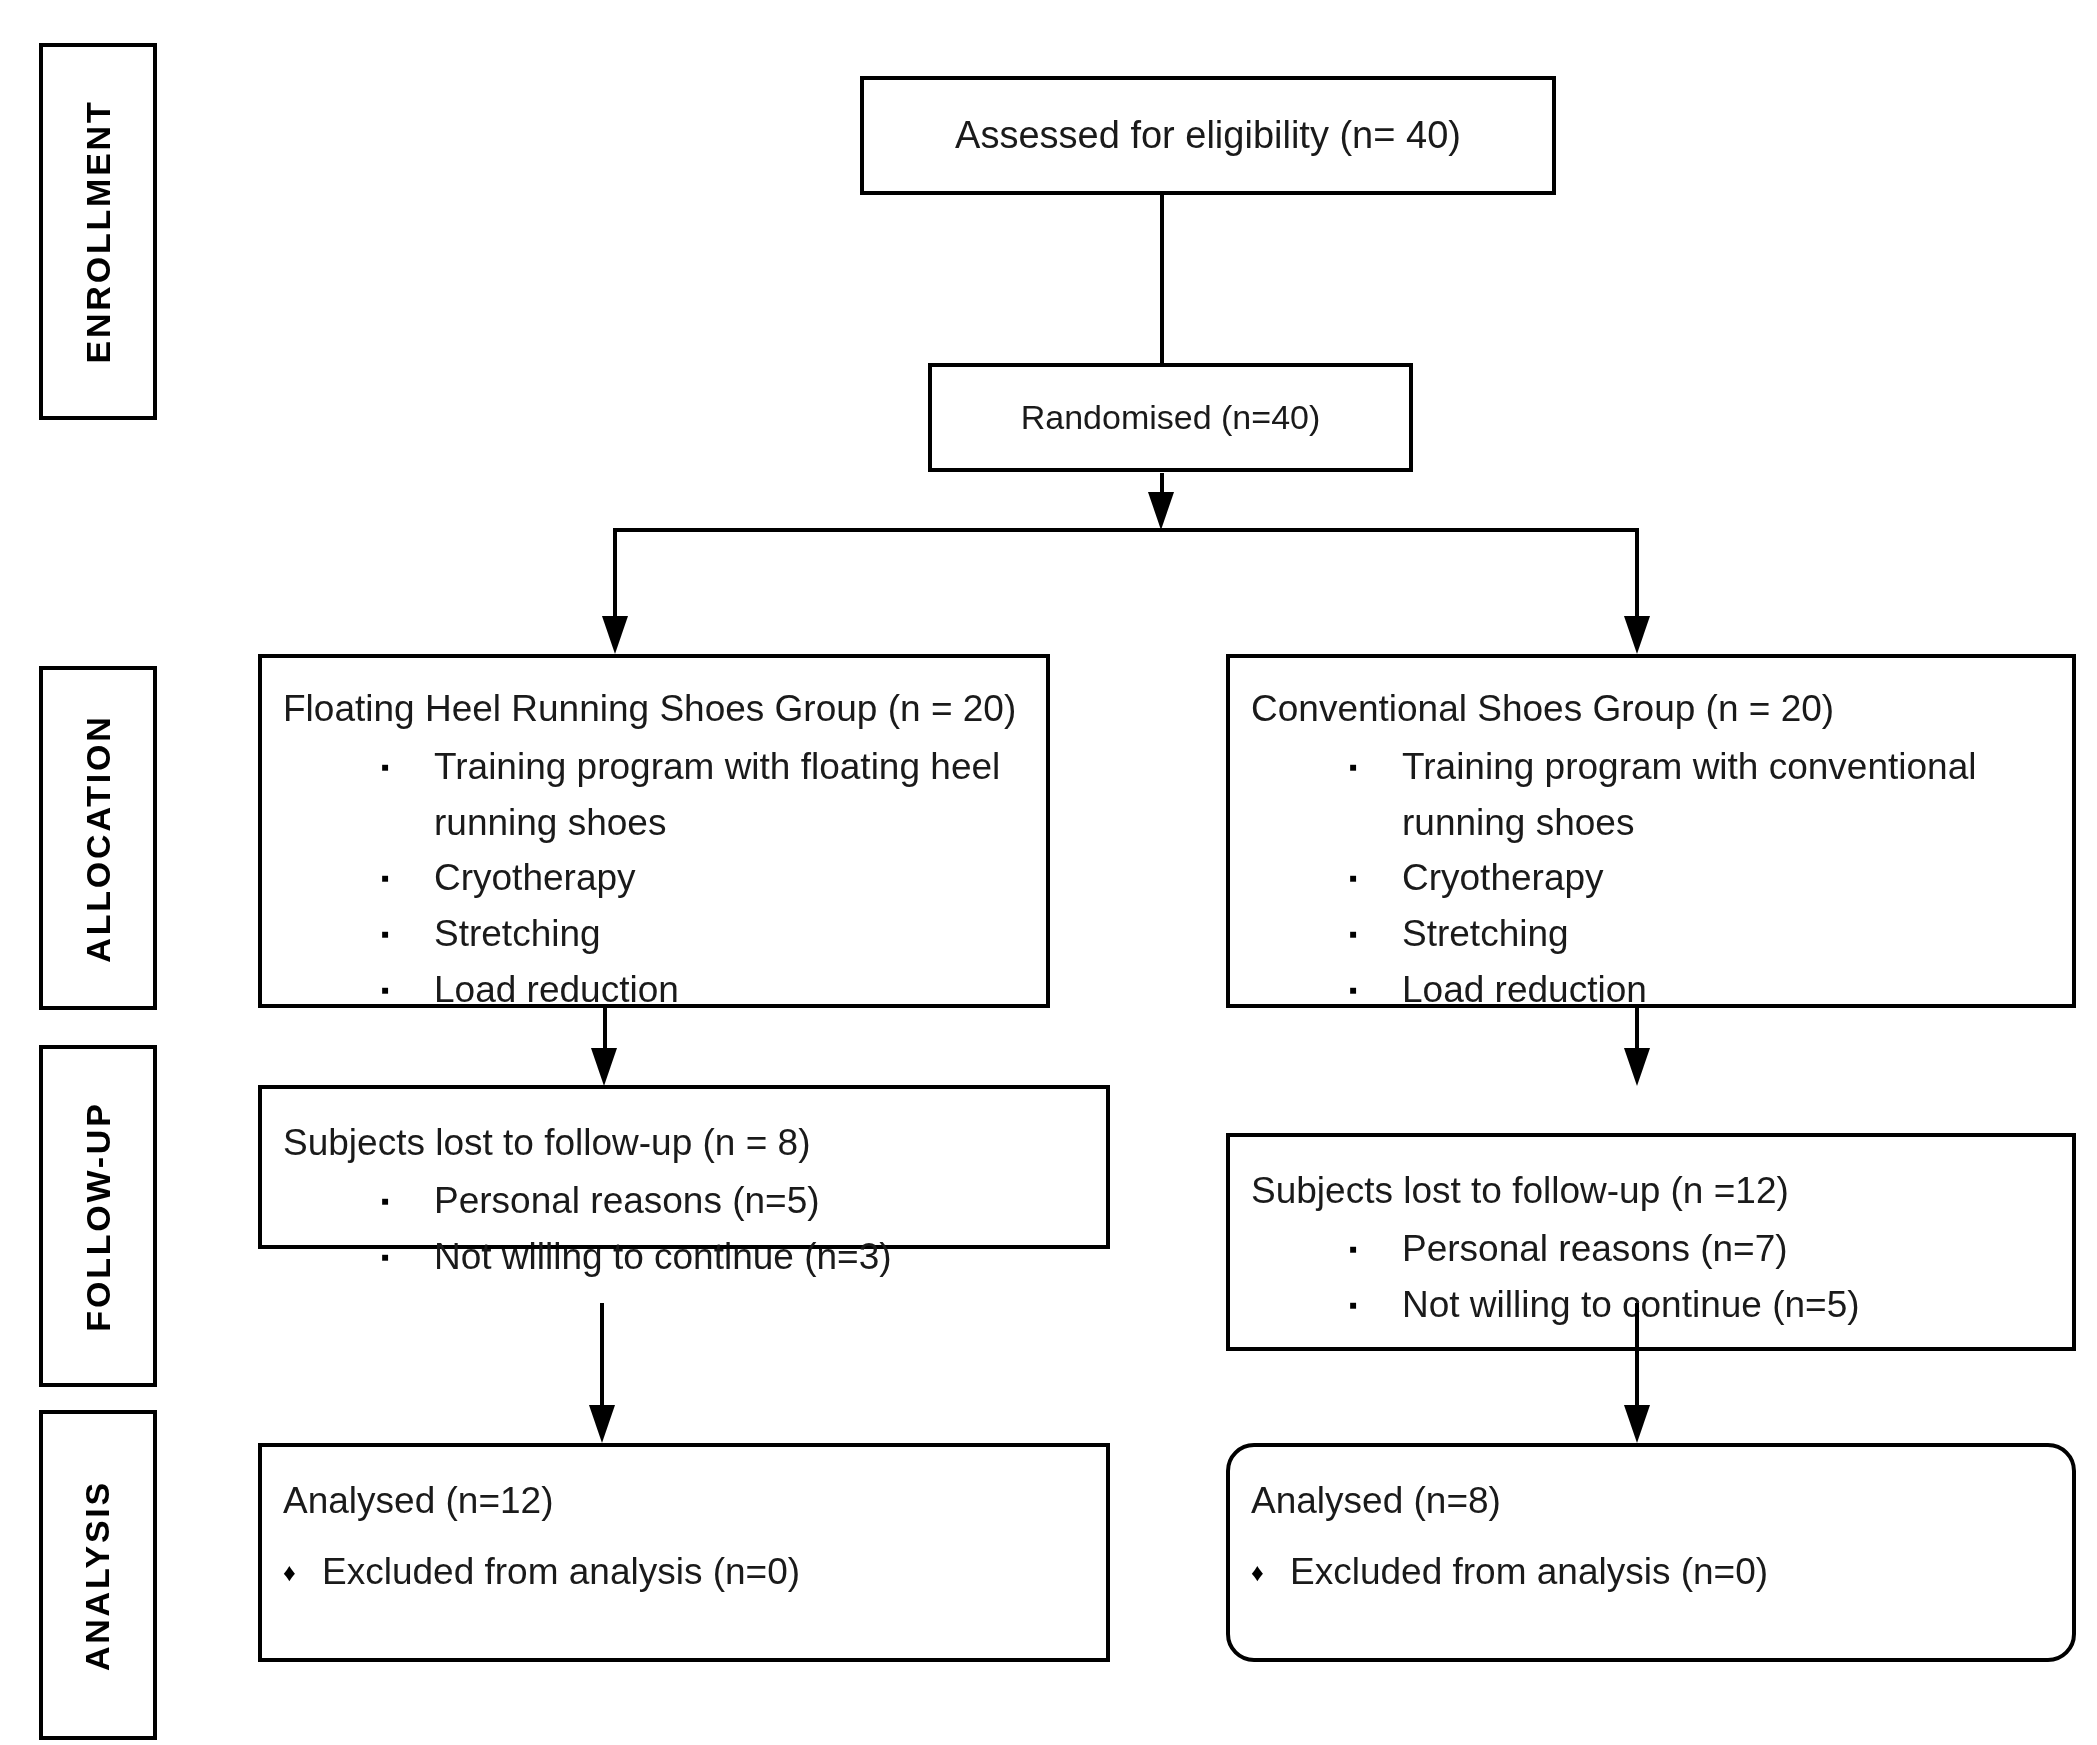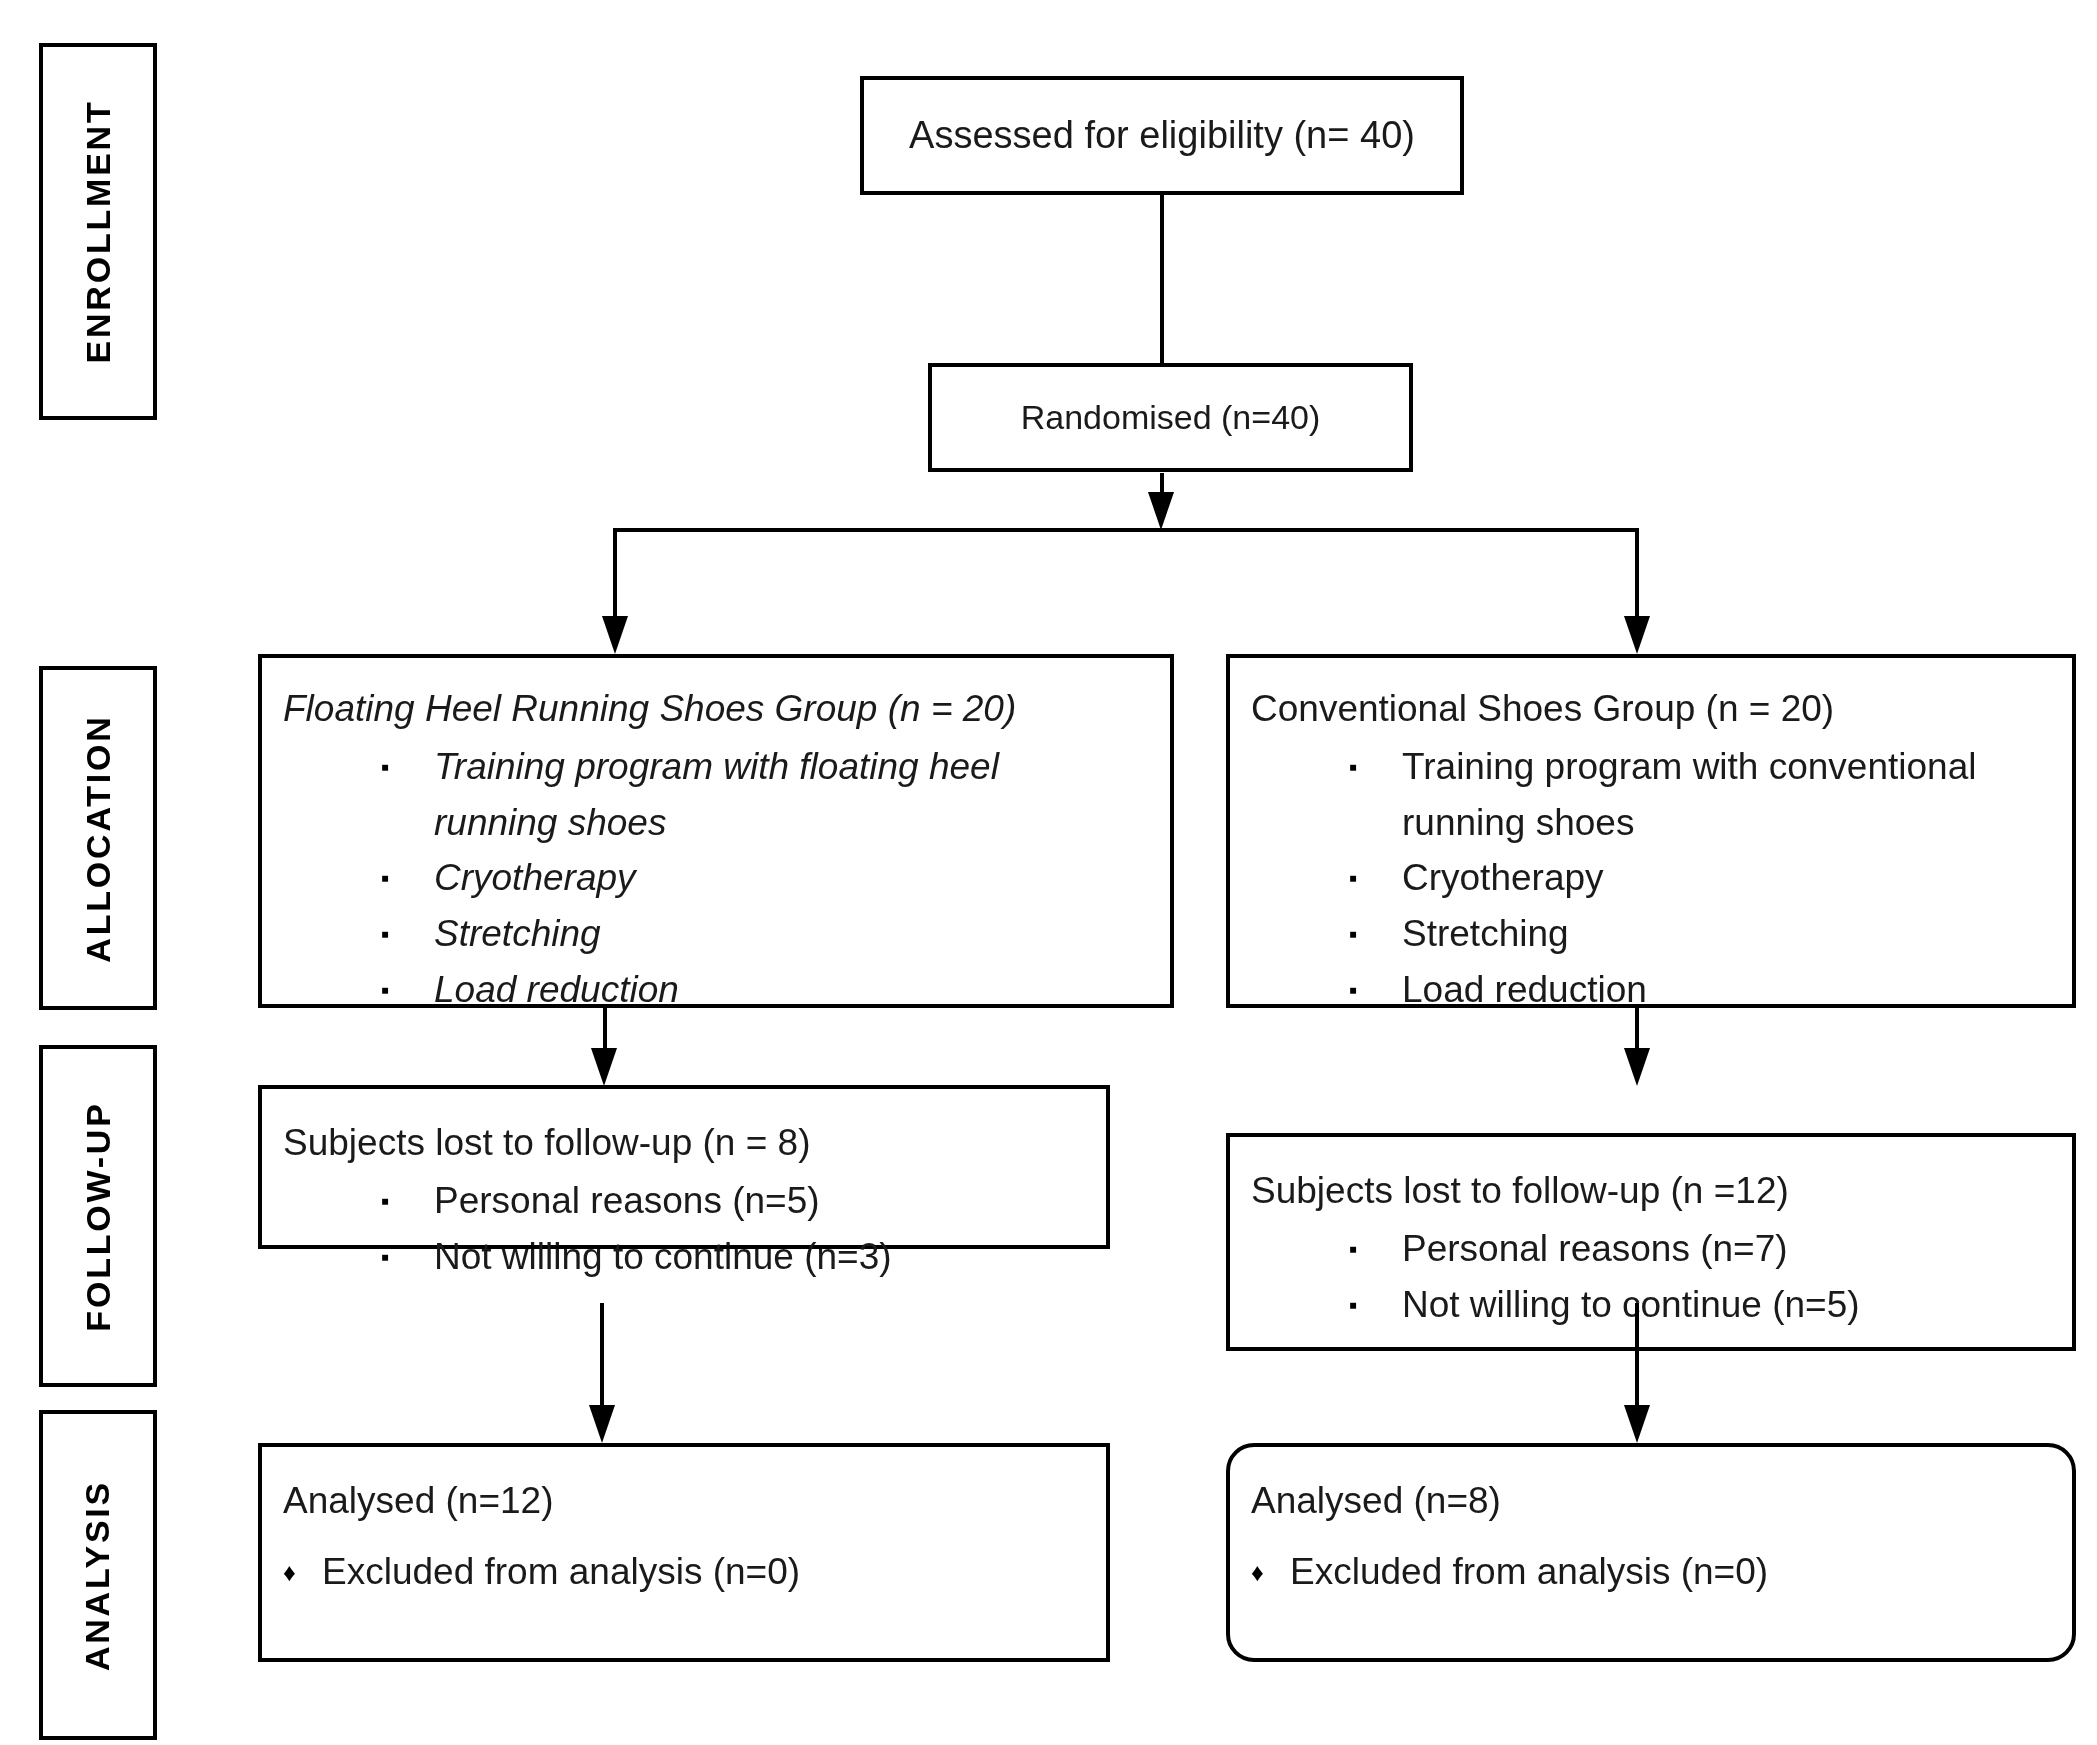--- a/index.html
+++ b/index.html
@@ -36,23 +36,23 @@
   
   .flow-box{
     position:absolute;
     border:4.2px solid #000;
     background:#fff;
     box-sizing:border-box;
     font-size:37px;
     line-height:1.25;
   }
   .center-box{display:flex;align-items:center;justify-content:center;text-align:center;}
-  #box-assessed{left:860px;top:76px;width:604px;height:119px;font-size:38px;}
+  #box-assessed{left:860px;top:76px;width:696px;height:119px;font-size:38px;}
   #box-randomised{left:928px;top:363px;width:485px;height:109px;font-size:34px;align-items:center;}
-  #box-alloc-left{left:258px;top:654px;width:916px;height:354px;padding:28px 17px 0 21px;font-style:italic;}
+  #box-alloc-left{left:258px;top:654px;width:792px;height:354px;padding:28px 17px 0 21px;}
   #box-alloc-right{left:1226px;top:654px;width:850px;height:354px;padding:28px 17px 0 21px;}
   #box-fu-left{left:258px;top:1085px;width:852px;height:164px;padding:31px 17px 0 21px;}
   #box-fu-right{left:1226px;top:1085px;width:850px;height:218px;padding:31px 17px 0 21px;margin-top:48px;}
   #box-an-left{left:258px;top:1443px;width:852px;height:219px;padding:31px 17px 0 21px;}
   #box-an-right{left:1226px;top:1443px;width:850px;height:219px;padding:31px 17px 0 21px;border-radius:28px;}
 
   .box-title{margin:0;line-height:1.25;}
   ul.bullet-list{list-style:none;margin:7px 0 0 0;padding:0;}
   ul.bullet-list li{
     display:flex;align-items:flex-start;

